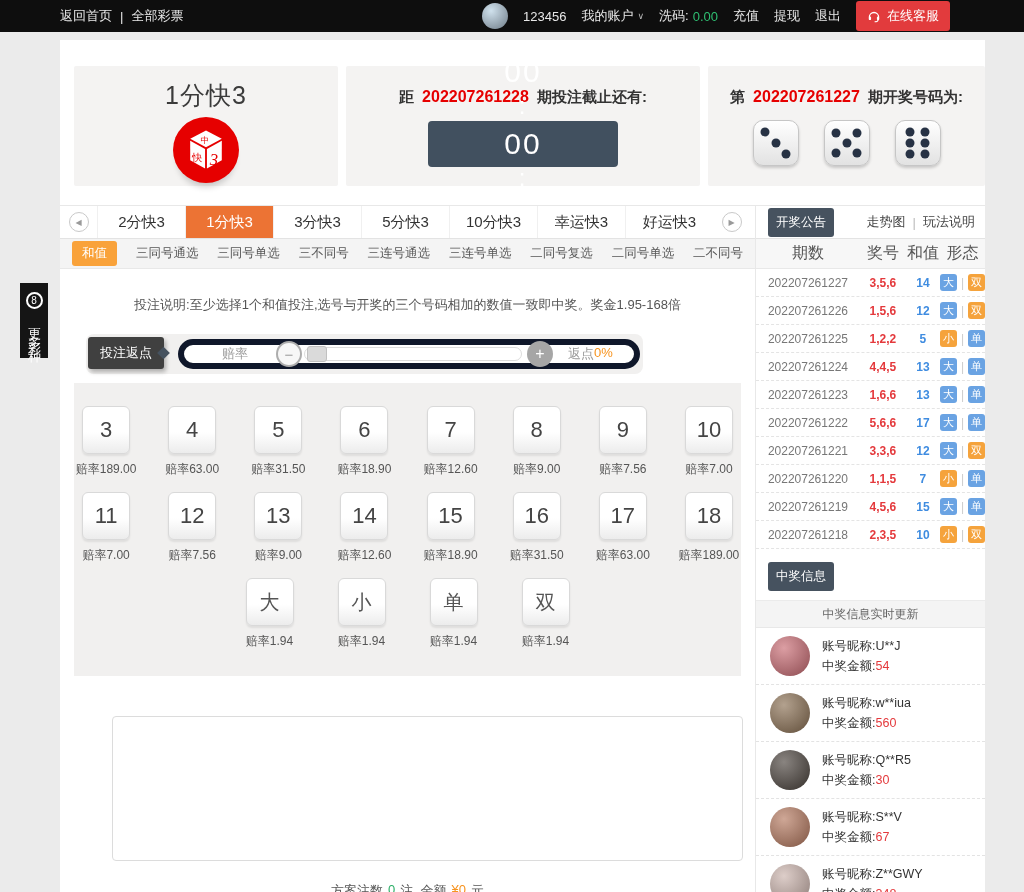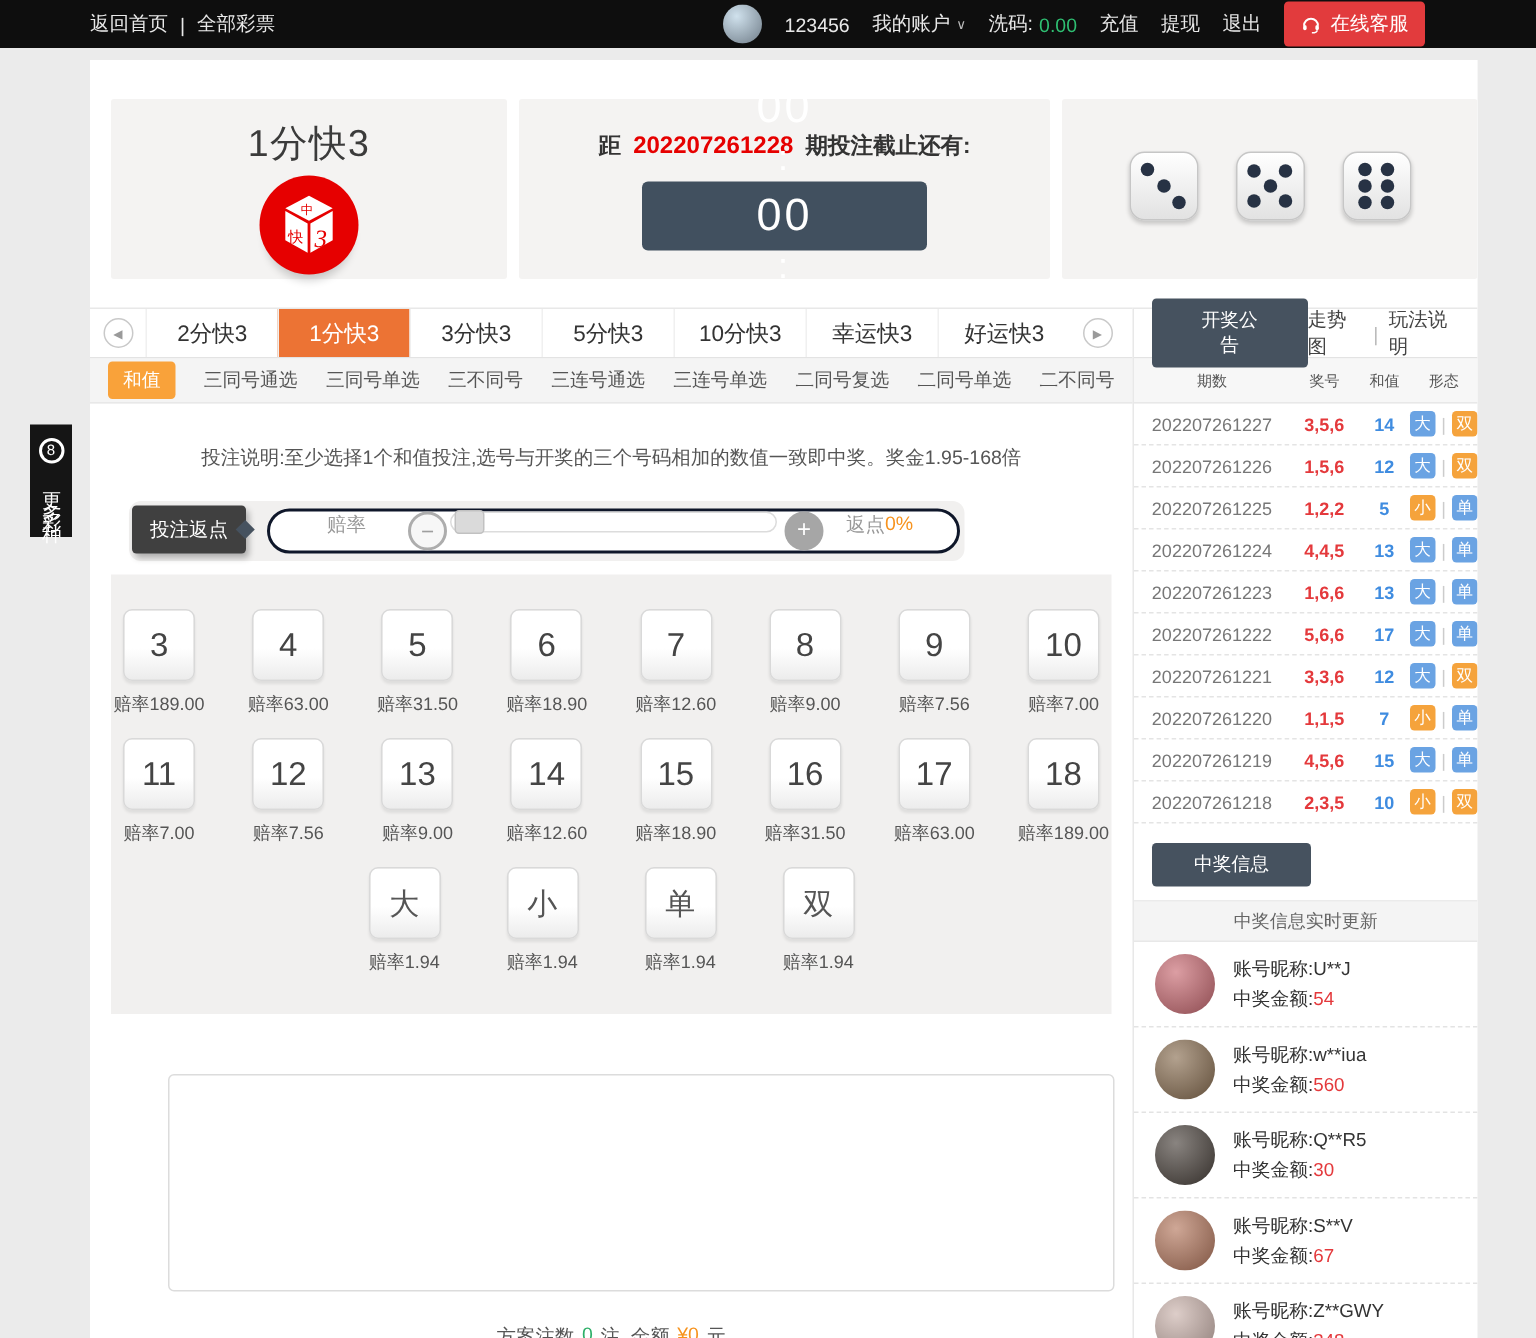--- a/index.html
+++ b/index.html
@@ -56,21 +56,21 @@
   .subtab { cursor:pointer; white-space:nowrap; }
   .subtab.active { background:#f9a23a; color:#fff; padding:4px 10px; border-radius:3px; }
 
   
   .instructions { text-align:center; font-size:13px; color:#555; padding:27px 6px 20px; }
 
   
   .rebate-panel { position:relative; margin:0 112px 0 26px; height:40px; background:#f1f0ef; border-radius:8px; display:flex; align-items:center; }
   .rebate-tag { position:absolute; left:2px; top:3px; background:#404040; color:#fff; font-size:13px; padding:7px 12px; border-radius:3px; box-shadow:2px 3px 4px rgba(0,0,0,.28); z-index:2; }
   .rebate-tag::after { content:""; position:absolute; right:-4px; top:50%; width:9px; height:9px; background:#46525f; transform:translateY(-50%) rotate(45deg); }
-  .rebate-pill { margin-left:92px; width:462px; height:30px; background:#fff; border:2px solid #0f172a; border-radius:15px; display:flex; align-items:flex-start; }
+  .rebate-pill { margin-left:92px; width:462px; height:30px; background:#fff; border:6px solid #0f172a; border-radius:15px; display:flex; align-items:center; }
   .odds-label { color:#999; font-size:13px; margin-left:38px; }
   .minus-btn { width:26px; height:26px; border-radius:50%; border:2px solid #adadad; background:#f7f7f7; color:#9e9e9e; font-size:15px; line-height:1; display:flex; align-items:center; justify-content:center; margin-left:28px; cursor:pointer; font-family:inherit; }
   .slider-track { width:218px; height:14px; border:1px solid #dcdcdc; border-radius:8px; background:#fff; position:relative; margin-left:2px; cursor:pointer; }
   .slider-handle { position:absolute; left:2px; top:-2px; width:20px; height:16px; background:#dadada; border:1px solid #c1c1c1; border-radius:3px; cursor:grab; }
   .plus-btn { width:26px; height:26px; border-radius:50%; border:none; background:#a6a6a6; color:#fff; font-size:16px; line-height:1; display:flex; align-items:center; justify-content:center; margin-left:5px; cursor:pointer; font-family:inherit; }
   .rebate-result { margin-left:15px; font-size:13px; color:#999; display:flex; gap:0; }
   .orange-txt { color:#f7931e; }
 
   
   .bet-grid { margin:9px 14px 0; background:#f1f0ef; padding:23px 0 12px; }
@@ -80,25 +80,25 @@
   .side-btn { font-size:20px; color:#555; }
   .num-odds { font-size:12px; color:#555; margin-top:7px; white-space:nowrap; }
 
   
   .bet-box { margin:40px 12px 0 52px; height:145px; background:#fff; border:1px solid #dcdcdc; border-radius:4px; cursor:text; }
   .summary { text-align:center; font-size:13px; color:#555; margin-top:21px; display:flex; justify-content:center; gap:5px; }
   .green-num { color:#2daf68; }
 
   
   .announce-row { height:34px; border-top:1px solid #e8e8e8; border-bottom:1px solid #e3e3e3; display:flex; align-items:center; justify-content:space-between; padding:0 10px 0 12px; }
-  .slate-btn { background:#46525f; color:#fff; font-size:12.5px; border:none; border-radius:3px; padding:6px 28px; cursor:pointer; font-family:inherit; }
+  .slate-btn { background:#46525f; color:#fff; font-size:12.5px; border:none; border-radius:3px; padding:6px 8px; cursor:pointer; font-family:inherit; }
   .trend-links { font-size:13px; color:#444; display:flex; gap:7px; align-items:center; }
   .trend-links span { cursor:pointer; }
   .links-sep { color:#bbb; cursor:default; }
-  .res-header { height:30px; background:#f7f7f7; border-bottom:1px solid #e8e8e8; display:flex; align-items:center; font-size:10px; color:#555; }
+  .res-header { height:30px; background:#f7f7f7; border-bottom:1px solid #e8e8e8; display:flex; align-items:center; font-size:16px; color:#555; }
   .col-period { width:104px; text-align:center; }
   .col-nums { width:46px; text-align:center; }
   .col-sum { width:34px; text-align:center; }
   .col-shape { flex:1; text-align:center; }
   .result-row { height:28px; display:flex; align-items:center; border-bottom:1px dashed #e4e4e4; font-size:12px; }
   .r-period { width:104px; text-align:center; color:#777; }
   .r-nums { width:46px; text-align:center; color:#e4393c; font-weight:bold; }
   .r-sum { width:34px; text-align:center; color:#3f8ce0; font-weight:bold; }
   .r-shape { flex:1; display:flex; align-items:center; justify-content:center; gap:4px; }
   .badge { width:17px; height:17px; border-radius:3px; color:#fff; font-size:11px; display:flex; align-items:center; justify-content:center; }
@@ -180,20 +180,25 @@
       </div>
       <div class="timer">
         <span>00</span>
         <span class="colon">:</span>
         <span>00</span>
         <span class="colon">:</span>
         <span>42</span>
       </div>
     </div>
     <div class="card card-result">
+      <div class="cd-line">
+        <span>第</span>
+        <span class="period">202207261227</span>
+        <span>期开奖号码为:</span>
+      </div>
       <div class="dice-row">
           <div class="die">
             <span class="pip" style="left: 26%; top: 26%;"></span>
             <span class="pip" style="left: 50%; top: 50%;"></span>
             <span class="pip" style="left: 74%; top: 74%;"></span>
           </div>
           <div class="die">
             <span class="pip" style="left: 27%; top: 27%;"></span>
             <span class="pip" style="left: 73%; top: 27%;"></span>
             <span class="pip" style="left: 50%; top: 50%;"></span>

